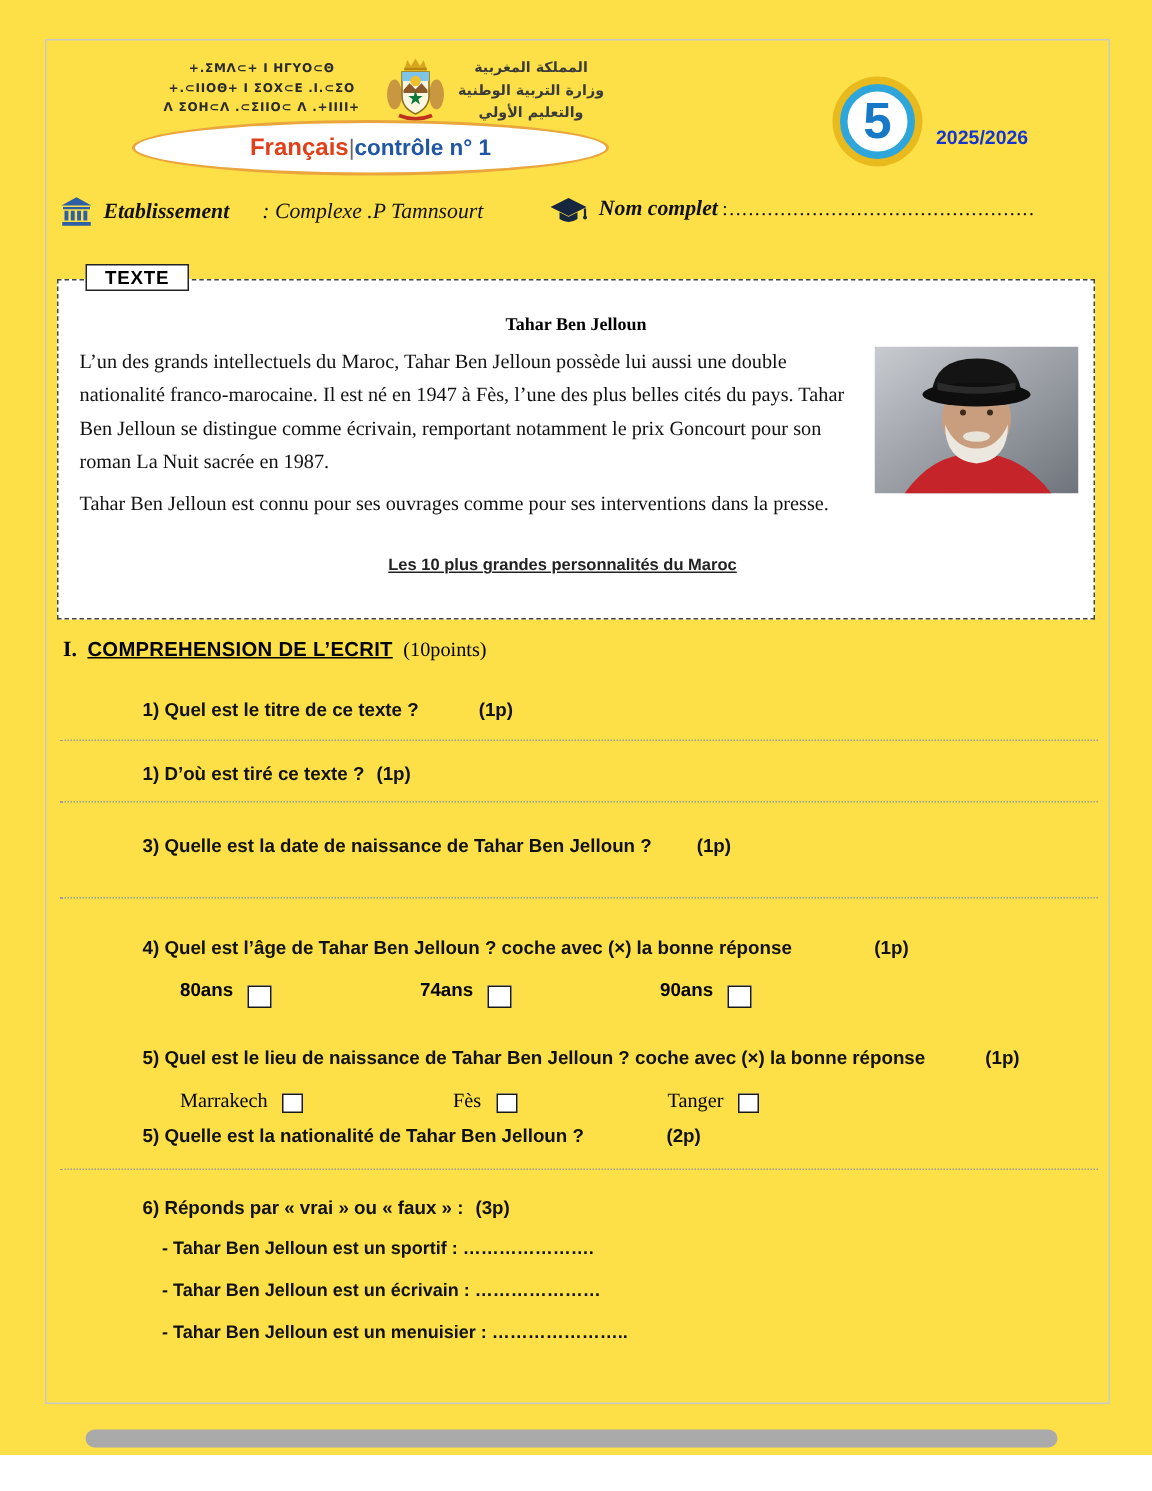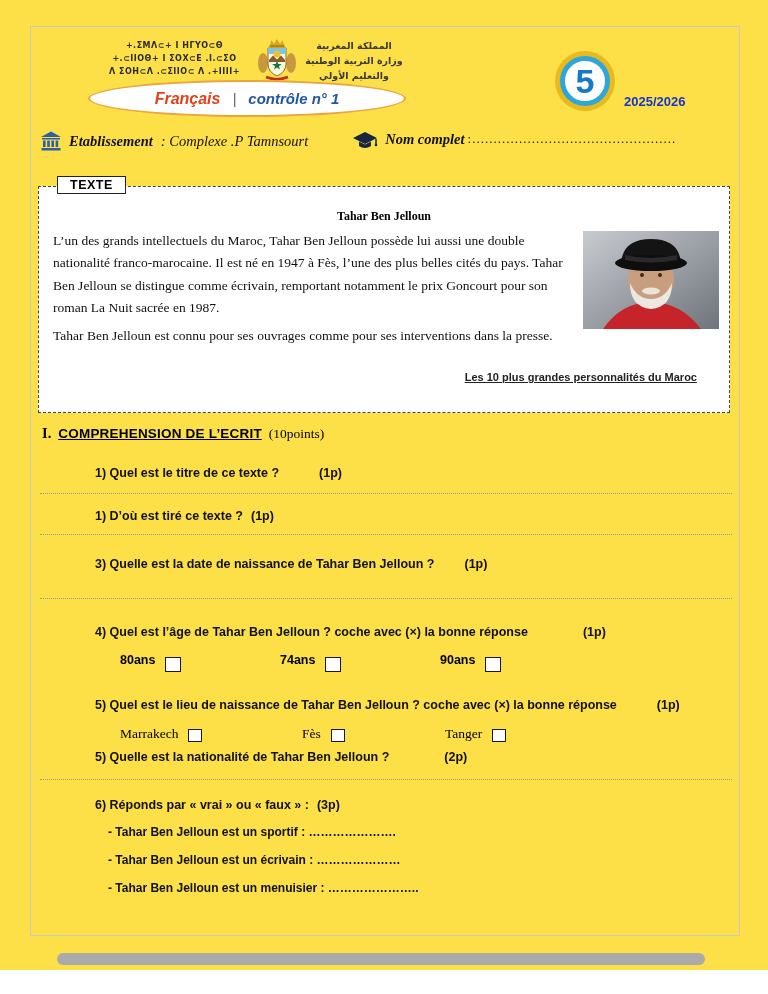--- a/index.html
+++ b/index.html
@@ -28,49 +28,48 @@
   .emblem { position: absolute; left: 256px; top: 36px; }
   .arabic {
     position: absolute; left: 300px; top: 38px; width: 108px;
     text-align: center; font-size: 9.5px; font-weight: bold;
     color: #3a3a3a; line-height: 1.6; direction: rtl;
     font-family: "DejaVu Sans", sans-serif;
   }
   .subject-oval {
     position: absolute; left: 88px; top: 80px; width: 318px; height: 37px;
     border: 2.5px solid #eaa53c; border-radius: 50%;
-    display: flex; align-items: center; justify-content: center; gap: 12px;
+    display: flex; align-items: center; justify-content: center; 
     background: #fff;
-    font-style: italic;
   }
   .subject-label { color: #e0401a; font-weight: bold; font-size: 16px; }
   .subject-sep   { color: #666; font-size: 15px; }
   .exam-label    { color: #2156a5; font-weight: bold; font-size: 15px; }
 
   .level-badge {
     position: absolute; left: 560px; top: 56px; width: 50px; height: 50px;
     background: #fff; border: 5px solid #2ea6da; border-radius: 50%;
     box-shadow: 0 0 0 5px #e8ba1e;
     display: flex; align-items: center; justify-content: center;
   }
   .level-badge span { color: #1778c8; font-size: 34px; font-weight: bold; line-height: 1; }
   .school-year {
     position: absolute; left: 624px; top: 84px;
-    color: #1535cf; font-weight: bold; font-size: 13px; margin-top: 10px;
+    color: #1535cf; font-weight: bold; font-size: 13px;
   }
 
   
   .info-row {
     position: absolute; left: 40px; top: 131px; width: 692px;
     display: flex; align-items: center;
     font-family: "Liberation Serif", serif; font-size: 14.5px; color: #111;
   }
   .info-row .icon { flex: 0 0 auto; display: inline-flex; margin-right: 7px; }
   .etab-label, .nom-label { font-weight: bold; font-style: italic; }
-  .etab-value { font-style: italic; margin-left: 8px; }
+  .etab-value { font-style: italic; margin-left: 22px; }
   .nom-group { margin-left: 44px; display: flex; align-items: flex-start; }
   .nom-dots { letter-spacing: 1px; font-size: 13px; margin-left: 3px; }
 
   
   .texte-box {
     position: absolute; left: 38px; top: 186px; width: 692px; height: 227px;
     border: 1.5px dashed #444; background: #fff; padding: 8px 14px;
   }
   .texte-tag {
     position: absolute; top: -11px; left: 18px; background: #fff;
@@ -84,21 +83,21 @@
   .texte-photo { position: absolute; top: 44px; right: 10px; width: 136px; height: 98px; }
   .texte-p1 {
     font-family: "Liberation Serif", serif; font-size: 13.5px;
     line-height: 1.65; color: #111; padding-right: 148px;
   }
   .texte-p2 {
     font-family: "Liberation Serif", serif; font-size: 13.5px;
     line-height: 1.65; color: #111; margin-top: 6px;
   }
   .texte-source {
-    text-align: right; margin: 24px 18px 0 0;
+    text-align: center; margin: 24px 18px 0 0;
     font-size: 11px; font-weight: bold; text-decoration: underline; color: #222;
   }
 
   
   .section-heading {
     position: absolute; left: 42px; top: 425px;
     display: flex; align-items: baseline; gap: 7px;
   }
   .section-numeral { font-family: "Liberation Serif", serif; font-weight: bold; font-size: 14.5px; }
   .section-title { font-weight: bold; font-size: 13.5px; text-decoration: underline; letter-spacing: .2px; text-align: right; }

